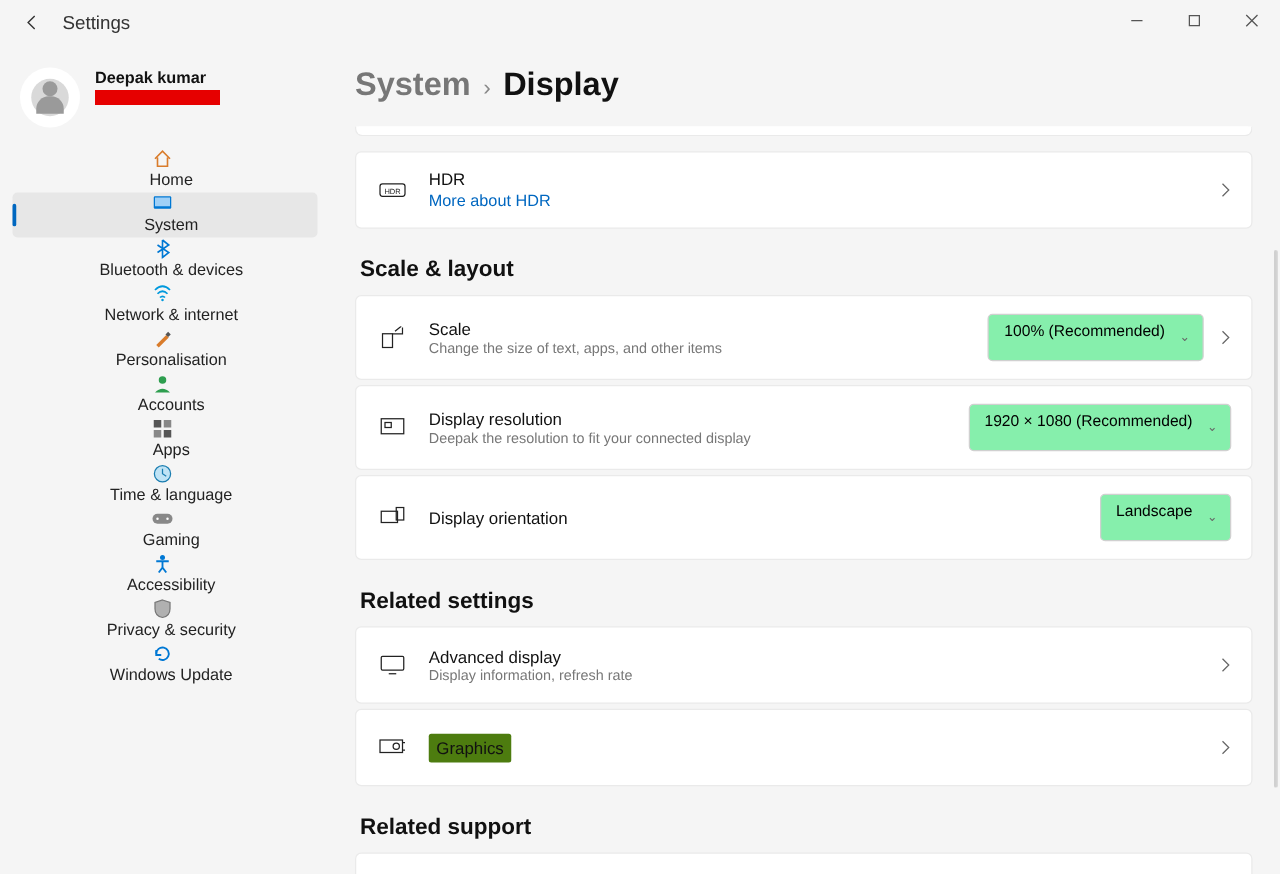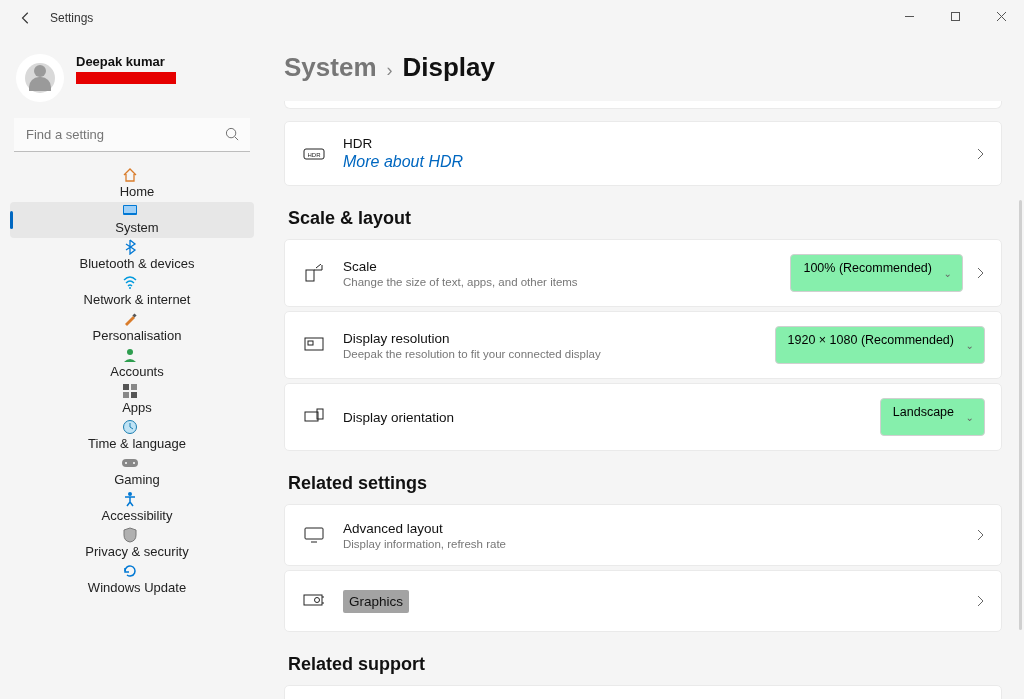--- a/index.html
+++ b/index.html
@@ -14,21 +14,21 @@
   display: flex;
   align-items: center;
   height: 36px;
   padding-left: 14px;
 }
 .back-btn {
   width: 24px; height: 24px;
   display: flex; align-items: center; justify-content: center;
   margin-right: 12px;
 }
-.title { font-size: 12px; color: #333; }
+.title { font-size: 15px; color: #333; }
 .win-controls {
   position: absolute;
   top: 0; right: 0;
   display: flex;
 }
 .win-btn {
   width: 46px; height: 32px;
   display: flex; align-items: center; justify-content: center;
   color: #555;
 }
@@ -116,37 +116,37 @@
   margin-bottom: 4px;
   display: flex;
   align-items: center;
   padding: 14px 16px 14px 18px;
   min-height: 62px;
 }
 .tile-icon { width: 22px; margin-right: 18px; color:#222; display:flex; align-items:center; justify-content:center; }
 .tile-text { flex:1; }
 .tile-title { font-size: 13.5px; color:#111; }
 .tile-sub { font-size: 11.5px; color:#777; margin-top:2px; }
-.tile-link { font-size: 16px; color:#0067c0; margin-top:2px; cursor:pointer;font-style:italic; }
+.tile-link { font-size: 13px; color:#0067c0; margin-top:2px; cursor:pointer; }
 .chev { color:#555; padding-left:14px; }
 .section-head { font-size: 18px; font-weight: 600; color:#111; margin: 22px 0 10px 4px; }
 .select-box {
   border: 1px solid #d0d0d0;
   border-radius: 4px;
   background: #86efac;
   padding: 6px 30px 16px 12px;
   font-size: 12.5px;
   position: relative;
   min-width: 100px;
 }
 .select-box .dd {
   position:absolute; right:10px; top:50%; transform:translateY(-50%);
   color:#666; font-size:10px;
 }
-.graphics-hl { background:#a3a3a3; padding: 4px 6px; border-radius:2px;margin-top:40px; }
+.graphics-hl { background:#4d7c0f; padding: 4px 6px; border-radius:2px;margin-top:40px; }
 .scrollbar-ind { position:absolute; right:2px; top:200px; width:3px; height:430px; background:#d0d0d0; border-radius:2px; }
 
 svg { display:block; }
 </style>
 </head>
 <body>
 
 <div class="titlebar">
   <div class="back-btn">
     <svg width="14" height="14" viewBox="0 0 16 16">
@@ -181,29 +181,20 @@
             <div class="avatar-head"></div>
             <div class="avatar-body"></div>
           </div>
       </div>
       <div>
         <div class="user-name">Deepak kumar</div>
         <div class="redacted"></div>
       </div>
     </div>
 
-    <div class="search">
-      <input type="text" placeholder="Find a setting" style="">
-      <span class="search-icon">
-        <svg width="15" height="15" viewBox="0 0 16 16">
-            <circle cx="6.5" cy="6.5" r="5" stroke="#666" fill="none"></circle>
-            <line x1="10.5" y1="10.5" x2="14" y2="14" stroke="#666"></line>
-          </svg>
-      </span>
-    </div>
 
     <ul class="nav">
       <li>
           <span class="nav-ico">
             <svg width="16" height="16" viewBox="0 0 16 16">
               <path d="M2 8 L8 2 L14 8 M4 7 V14 H12 V7" stroke="#d97c2b" fill="none" stroke-width="1.3"></path>
             </svg>
           </span>
           <span>Home</span>
         </li>
@@ -397,21 +388,21 @@
     <div class="section-head">Related settings</div>
 
     <div class="tile">
       <div class="tile-icon">
           <svg width="20" height="16" viewBox="0 0 20 16">
             <rect x="1" y="1" width="18" height="11" rx="1" stroke="#222" fill="none"></rect>
             <line x1="7" y1="15" x2="13" y2="15" stroke="#222"></line>
           </svg>
         </div>
       <div class="tile-text">
-        <div class="tile-title">Advanced layout</div>
+        <div class="tile-title">Advanced display</div>
         <div class="tile-sub">Display information, refresh rate</div>
       </div>
       <div class="chev">
           <svg width="8" height="12">
             <path d="M1 1 L6 6 L1 11" stroke="#666" fill="none"></path>
           </svg>
         </div>
     </div>
 
     <div class="tile">

